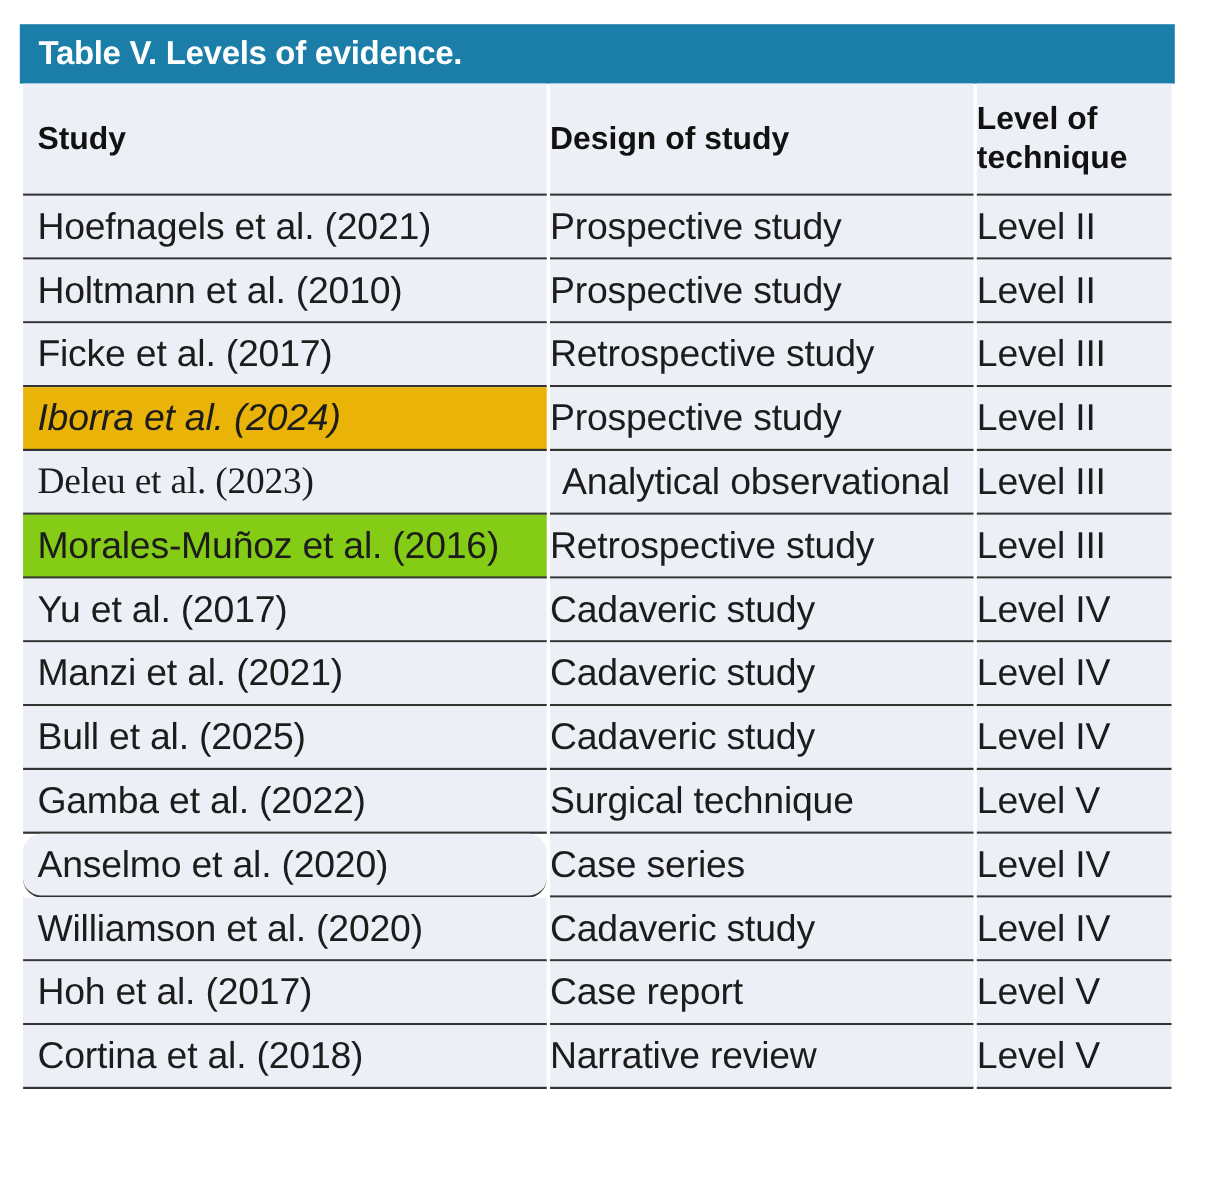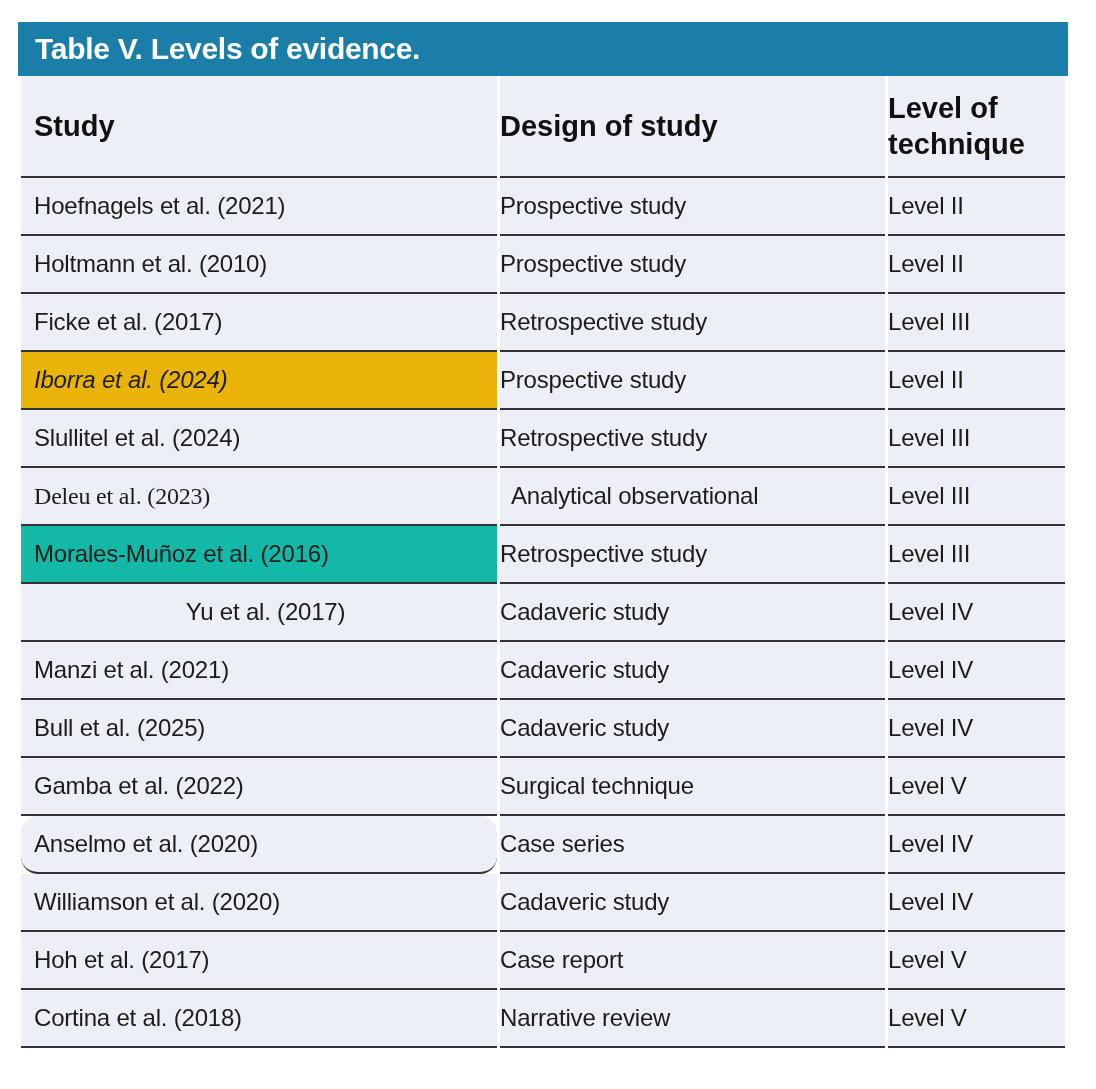--- a/index.html
+++ b/index.html
@@ -47,21 +47,21 @@
     font-weight: bold;
     color: #111111;
     padding: 0;
     line-height: 36px;
     border-bottom: 2px solid #333333;
   }
   table.evidence td {
     height: 56px;
     vertical-align: middle;
     text-align: left;
-    font-size: 24px;
+    font-size: 34px;
     font-weight: normal;
     color: #1c1c1c;
     padding: 0;
     letter-spacing: -0.2px;
     border-bottom: 2px solid #333333;
   }
   table.evidence th:first-child,
   table.evidence td:first-child {
     padding-left: 13px;
   }
@@ -101,36 +101,31 @@
           <td style="background: rgb(237, 239, 247);">Ficke et al. (2017)</td>
           <td style="background: rgb(237, 239, 247);">Retrospective study</td>
           <td style="background: rgb(237, 239, 247);">Level III</td>
         </tr>
         <tr>
           <td style="background: #eab308; font-style: italic;">Iborra et al. (2024)</td>
           <td style="background: rgb(237, 239, 247);">Prospective study</td>
           <td style="background: rgb(237, 239, 247);">Level II</td>
         </tr>
         <tr>
-          <td style="background: rgb(237, 239, 247);">Slullitel et al. (2024)</td>
-          <td style="background: rgb(237, 239, 247);">Retrospective study</td>
-          <td style="background: rgb(237, 239, 247);">Level III</td>
-        </tr>
-        <tr>
           <td style="background: rgb(237, 239, 247); font-family: Liberation Serif, serif;">Deleu et al. (2023)</td>
           <td style="background: rgb(237, 239, 247); padding-left: 11px;">Analytical observational</td>
           <td style="background: rgb(237, 239, 247);">Level III</td>
         </tr>
         <tr>
-          <td style="background: #14b8a6;">Morales-Muñoz et al. (2016)</td>
+          <td style="background: #84cc16;">Morales-Muñoz et al. (2016)</td>
           <td style="background: rgb(237, 239, 247);">Retrospective study</td>
           <td style="background: rgb(237, 239, 247);">Level III</td>
         </tr>
         <tr>
-          <td style="background: rgb(237, 239, 247); text-align: center;">Yu et al. (2017)</td>
+          <td style="background: rgb(237, 239, 247);">Yu et al. (2017)</td>
           <td style="background: rgb(237, 239, 247);">Cadaveric study</td>
           <td style="background: rgb(237, 239, 247);">Level IV</td>
         </tr>
         <tr>
           <td style="background: rgb(237, 239, 247);">Manzi et al. (2021)</td>
           <td style="background: rgb(237, 239, 247);">Cadaveric study</td>
           <td style="background: rgb(237, 239, 247);">Level IV</td>
         </tr>
         <tr>
           <td style="background: rgb(237, 239, 247);">Bull et al. (2025)</td>

